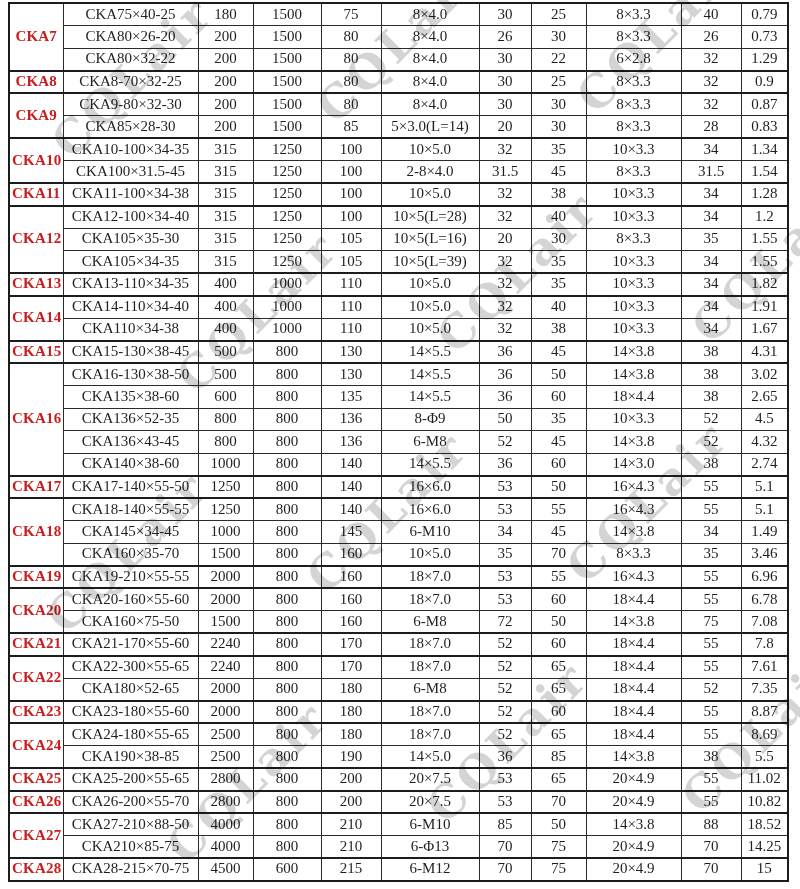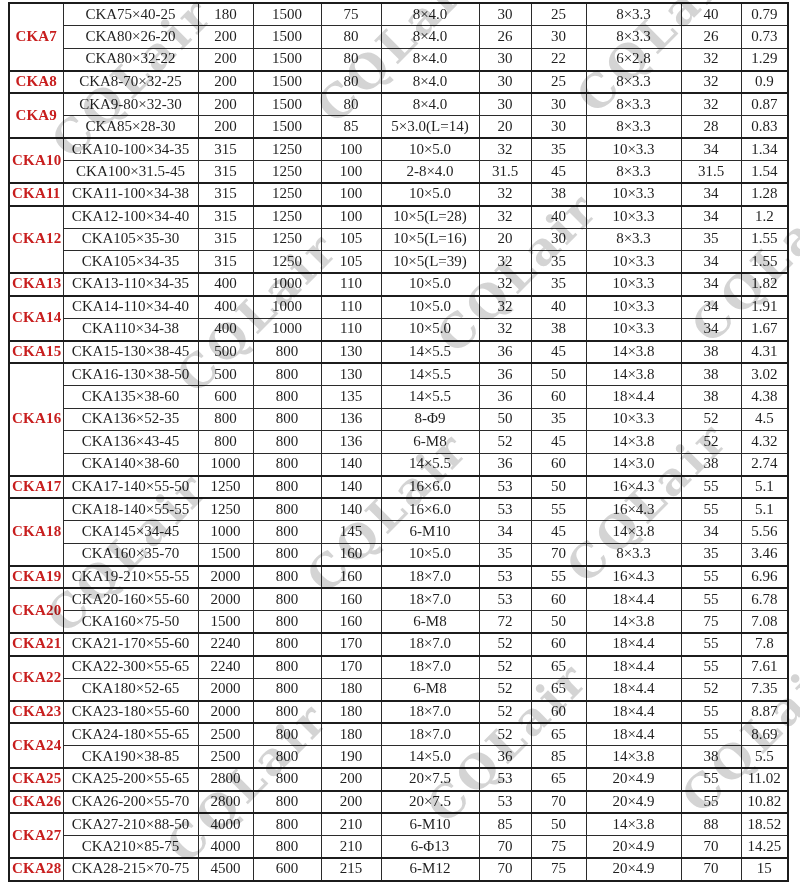--- a/index.html
+++ b/index.html
@@ -275,21 +275,21 @@
         <tr>
           <td class="c0">CKA135×38-60</td>
           <td class="c1">600</td>
           <td class="c2">800</td>
           <td class="c3">135</td>
           <td class="c4">14×5.5</td>
           <td class="c5">36</td>
           <td class="c6">60</td>
           <td class="c7">18×4.4</td>
           <td class="c8">38</td>
-          <td class="c9">4.38</td>
+          <td class="c9">2.65</td>
         </tr>
         <tr>
           <td class="c0">CKA136×52-35</td>
           <td class="c1">800</td>
           <td class="c2">800</td>
           <td class="c3">136</td>
           <td class="c4">8-Φ9</td>
           <td class="c5">50</td>
           <td class="c6">35</td>
           <td class="c7">10×3.3</td>
@@ -349,21 +349,21 @@
         <tr>
           <td class="c0">CKA145×34-45</td>
           <td class="c1">1000</td>
           <td class="c2">800</td>
           <td class="c3">145</td>
           <td class="c4">6-M10</td>
           <td class="c5">34</td>
           <td class="c6">45</td>
           <td class="c7">14×3.8</td>
           <td class="c8">34</td>
-          <td class="c9">5.56</td>
+          <td class="c9">1.49</td>
         </tr>
         <tr>
           <td class="c0">CKA160×35-70</td>
           <td class="c1">1500</td>
           <td class="c2">800</td>
           <td class="c3">160</td>
           <td class="c4">10×5.0</td>
           <td class="c5">35</td>
           <td class="c6">70</td>
           <td class="c7">8×3.3</td>

